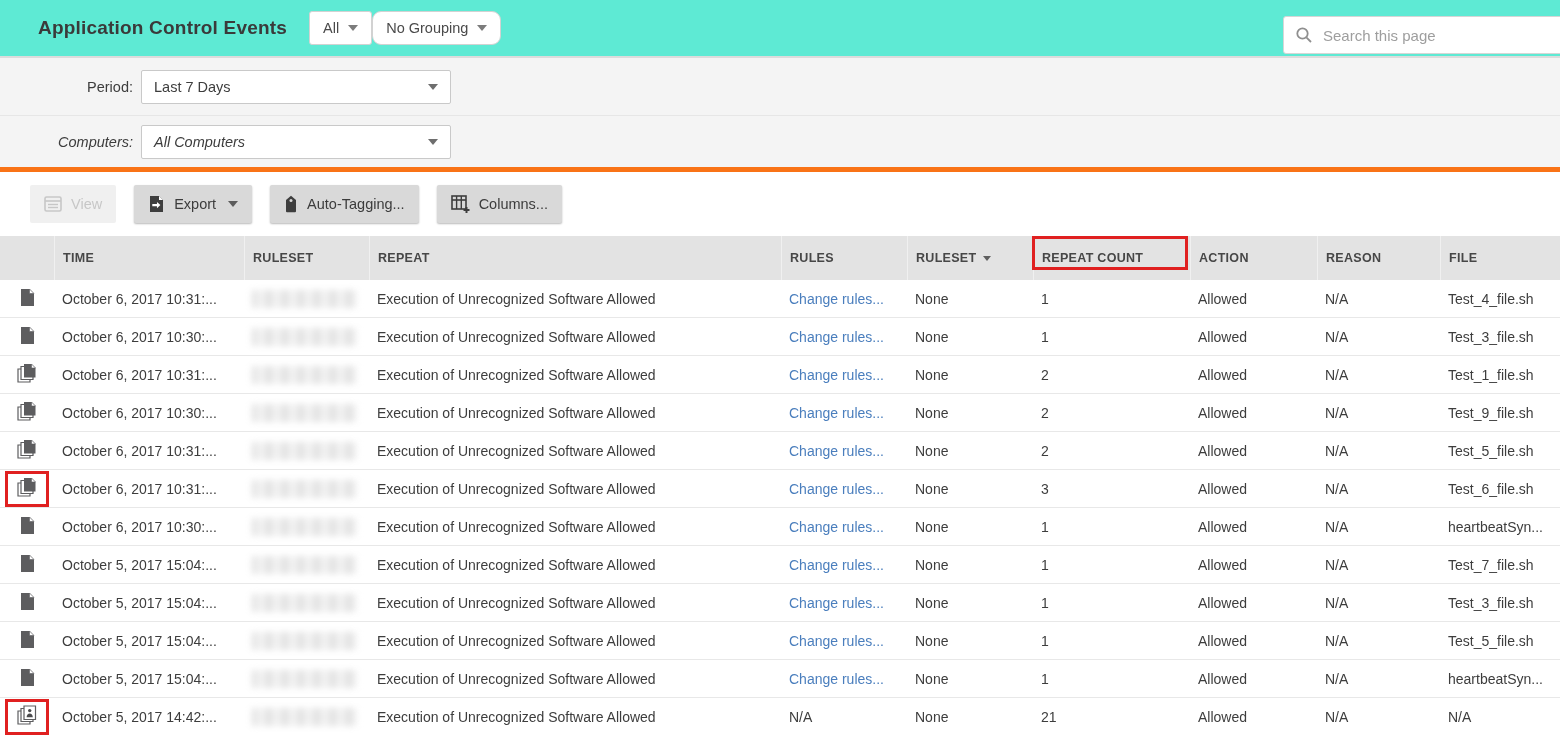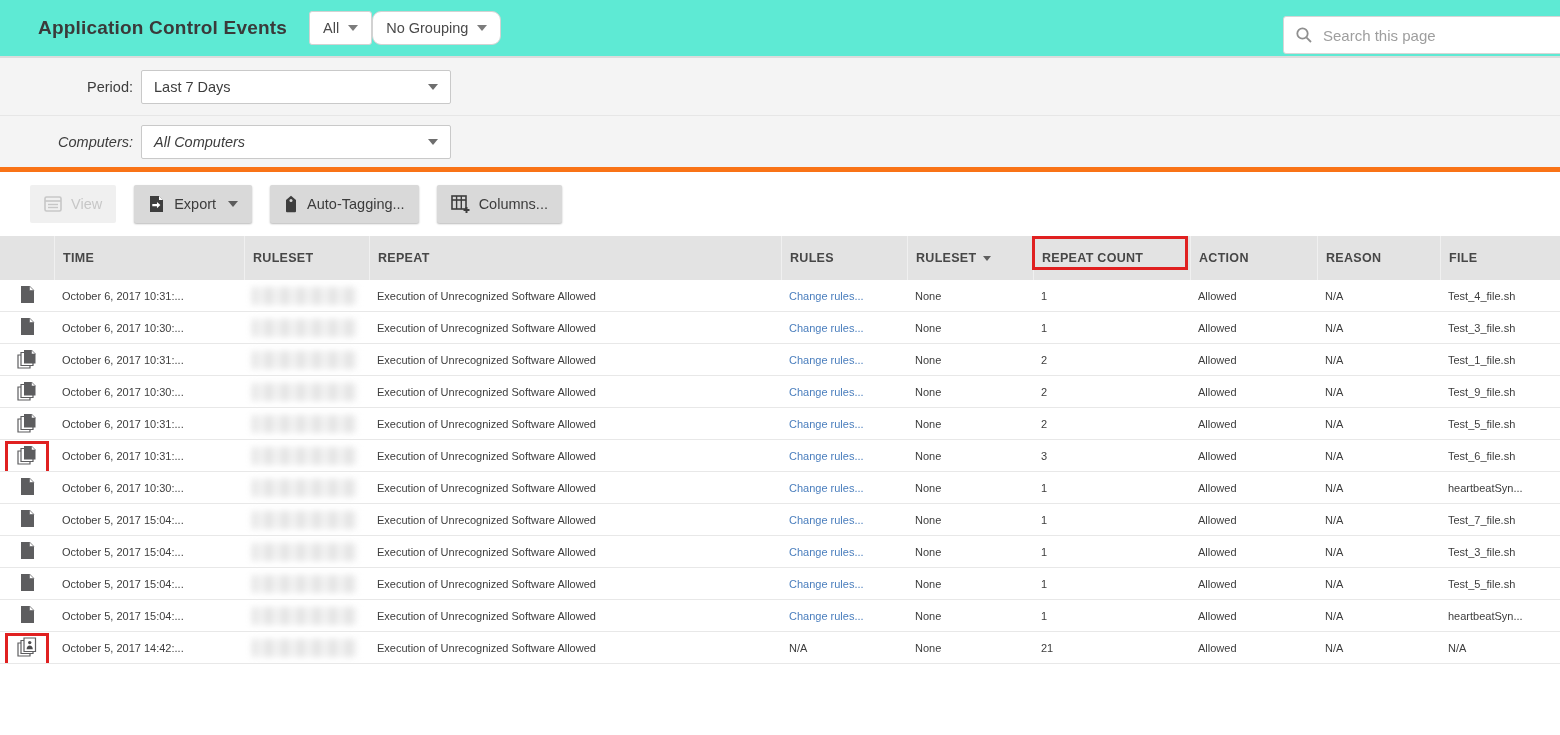--- a/index.html
+++ b/index.html
@@ -44,21 +44,21 @@
   .grid-row { display:grid; grid-template-columns:54px 190px 125px 412px 126px 126px 157px 127px 123px auto; }
   .thead { background:#e3e3e3; height:44px; position:relative; }
   .th { display:flex; align-items:center; font-size:12.5px; font-weight:bold; color:#474747;
     letter-spacing:.3px; border-left:1px solid #f0f0f0; padding-left:8px; cursor:pointer; }
   .th:first-child { border-left:none; }
   .sortcaret { width:0; height:0; border-left:4px solid transparent; border-right:4px solid transparent;
     border-top:5px solid #5f5f5f; margin-left:7px; }
   .red-box-header { position:absolute; left:1032px; top:0; width:156px; height:34px;
     border:3px solid #e02020; pointer-events:none; z-index:5; }
 
-  .trow { height:32px; border-bottom:1px solid #e8e8e8; background:#fff; font-size:11px; color:#3d3d3d; }
+  .trow { height:38px; border-bottom:1px solid #e8e8e8; background:#fff; font-size:14px; color:#3d3d3d; }
   .td { display:flex; align-items:center; padding-left:8px; white-space:nowrap; overflow:hidden; }
   .td.icon-cell { justify-content:center; position:relative; padding-left:0; }
   .td.rules.link { color:#4a7ebd; cursor:pointer; }
   .icon-red-highlight { display:none; position:absolute; left:5px; top:1px; width:44px; height:36px;
     border:3px solid #e02020; pointer-events:none; z-index:5; }
   .icon-red-highlight.visible { display:block; }
   .blurbar { width:105px; height:18px; border-radius:2px;
     background:repeating-linear-gradient(90deg,#d9d9d9 0 5px,#f0f0f0 5px 11px,#e2e2e2 11px 16px);
     filter:blur(3px); opacity:.75; }
 

